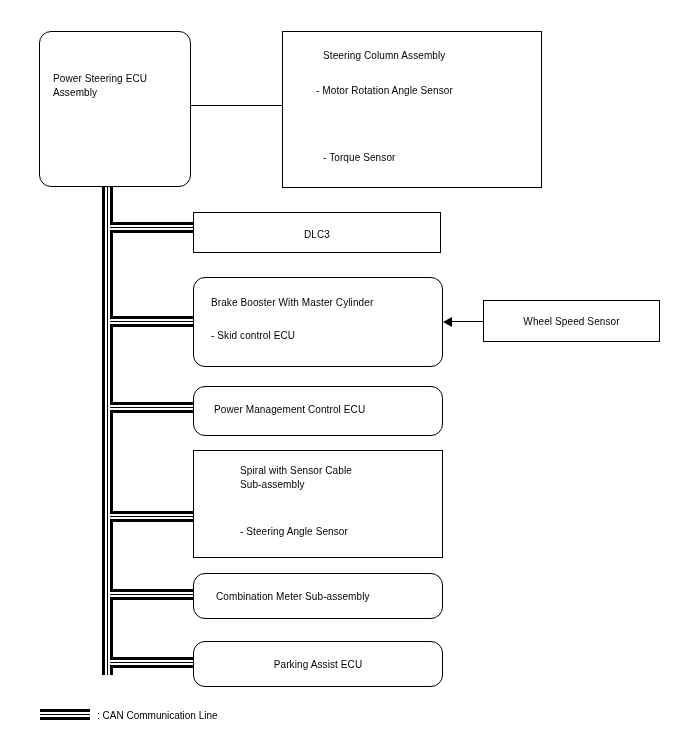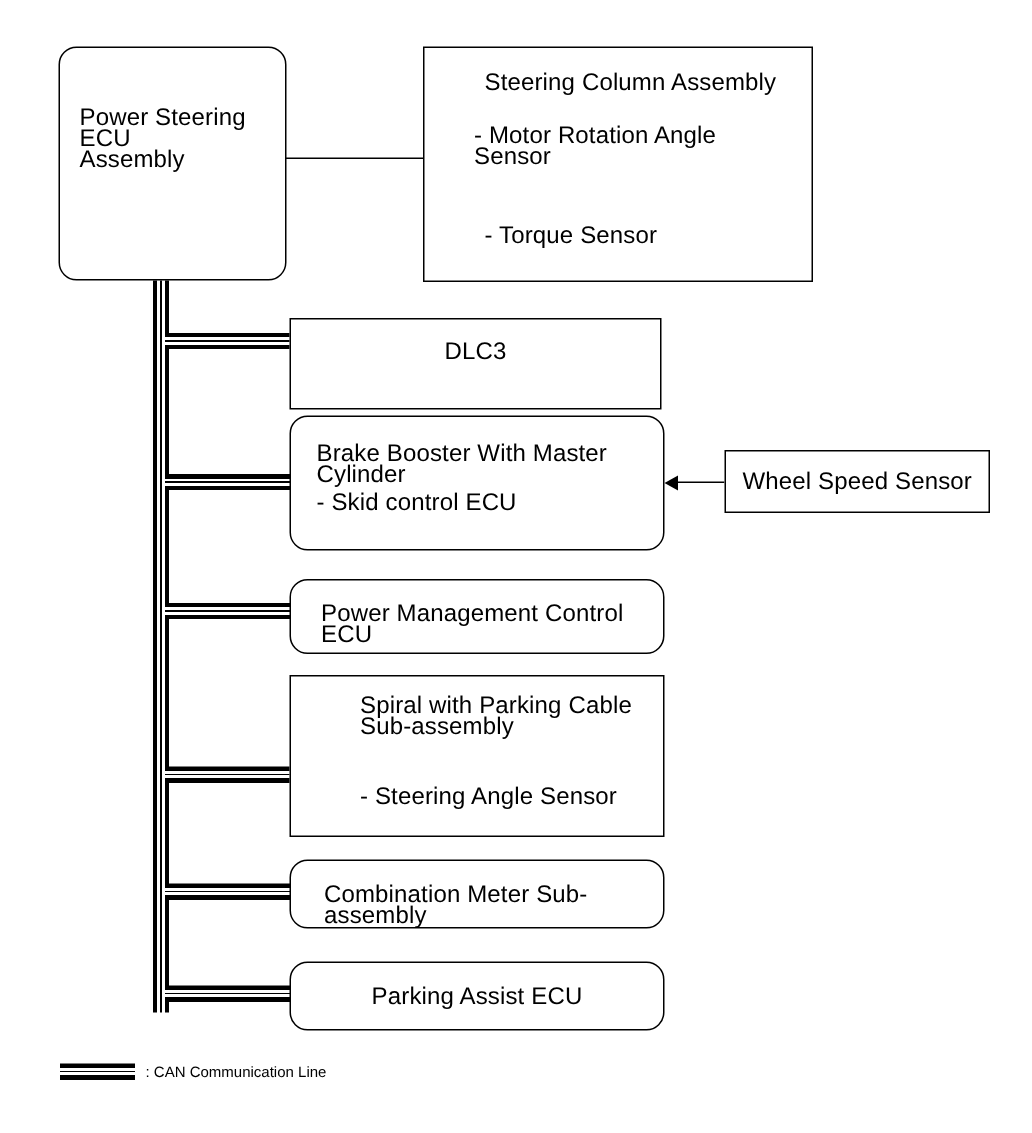--- a/index.html
+++ b/index.html
@@ -26,21 +26,21 @@
     box-sizing: border-box;
     border: 1.4px solid #000000;
     background: #ffffff;
     z-index: 5;
   }
   .box.rounded { border-radius: 12px; }
   .box.square  { border-radius: 0; }
 
   .box-text {
     position: absolute;
-    font-size: 16px;
+    font-size: 10px;
     line-height: 14px;
     color: #000000;
     white-space: pre-line;
     letter-spacing: 0.1px;
   }
   .box-text.center {
     left: 0; right: 0;
     text-align: center;
   }
   .box-text.left {
@@ -146,39 +146,39 @@
     <div class="box-text left" style="left:13px; top:40px; width:135px;">Power Steering ECU
 Assembly</div>
   </div>
 
   <div class="box square" style="left:282px; top:31px; width:260px; height:157px;">
     <div class="box-text left" style="left:40px; top:17px; width:215px;">Steering Column Assembly</div>
     <div class="box-text left" style="left:33px; top:52px; width:215px;">- Motor Rotation Angle Sensor</div>
     <div class="box-text left" style="left:40px; top:119px; width:215px;">- Torque Sensor</div>
   </div>
 
-  <div class="box square" style="left:193px; top:212px; width:248px; height:61px;">
+  <div class="box square" style="left:193px; top:212px; width:248px; height:41px;">
     <div class="box-text center" style="top:15px;">DLC3</div>
   </div>
 
   <div class="box rounded" style="left:193px; top:277px; width:250px; height:90px;">
     <div class="box-text left" style="left:17px; top:18px; width:225px;">Brake Booster With Master Cylinder</div>
     <div class="box-text left" style="left:17px; top:51px; width:225px;">- Skid control ECU</div>
   </div>
 
   <div class="box square" style="left:483px; top:300px; width:177px; height:42px;">
     <div class="box-text center" style="top:14px;">Wheel Speed Sensor</div>
   </div>
 
   <div class="box rounded" style="left:193px; top:386px; width:250px; height:50px;">
     <div class="box-text left" style="left:20px; top:16px; width:225px;">Power Management Control ECU</div>
   </div>
 
   <div class="box square" style="left:193px; top:450px; width:250px; height:108px;">
-    <div class="box-text left" style="left:46px; top:13px; width:200px;">Spiral with Parking Cable
+    <div class="box-text left" style="left:46px; top:13px; width:200px;">Spiral with Sensor Cable
 Sub-assembly</div>
     <div class="box-text left" style="left:46px; top:74px; width:200px;">- Steering Angle Sensor</div>
   </div>
 
   <div class="box rounded" style="left:193px; top:573px; width:250px; height:46px;">
     <div class="box-text left" style="left:22px; top:16px; width:225px;">Combination Meter Sub-assembly</div>
   </div>
 
   <div class="box rounded" style="left:193px; top:641px; width:250px; height:46px;">
     <div class="box-text center" style="top:16px;">Parking Assist ECU</div>

